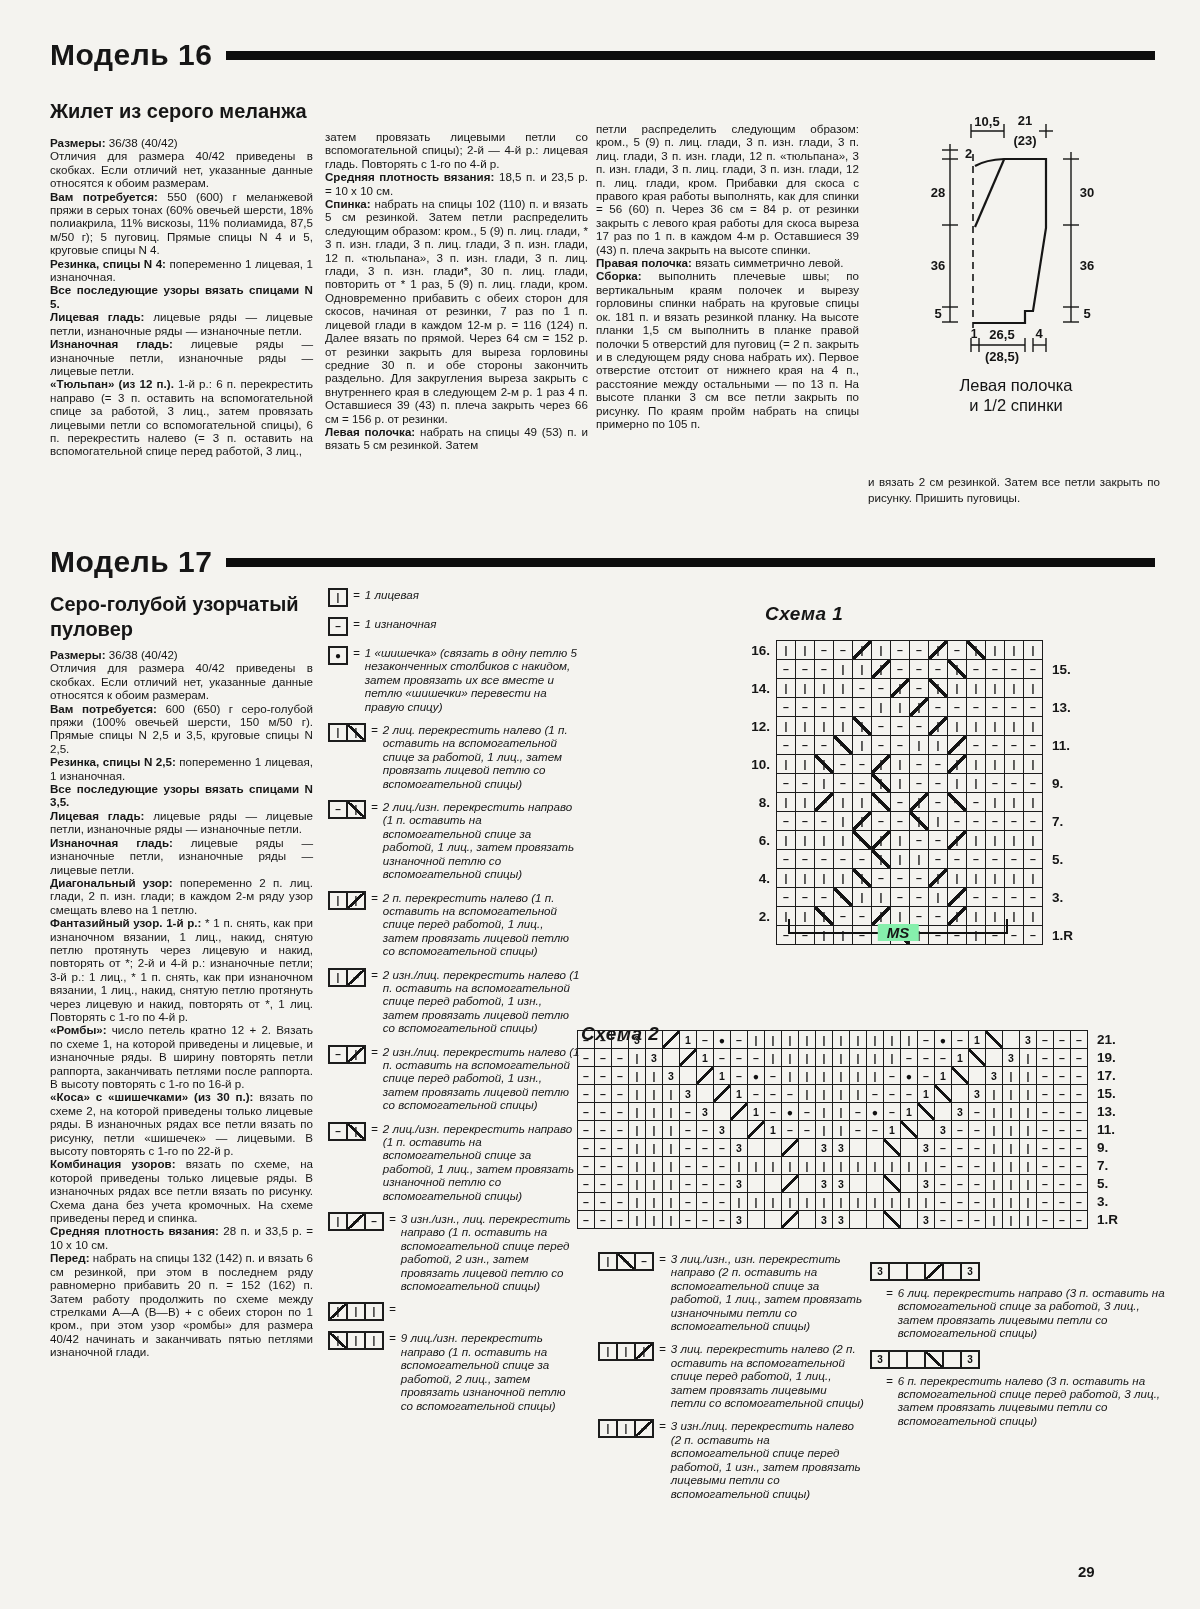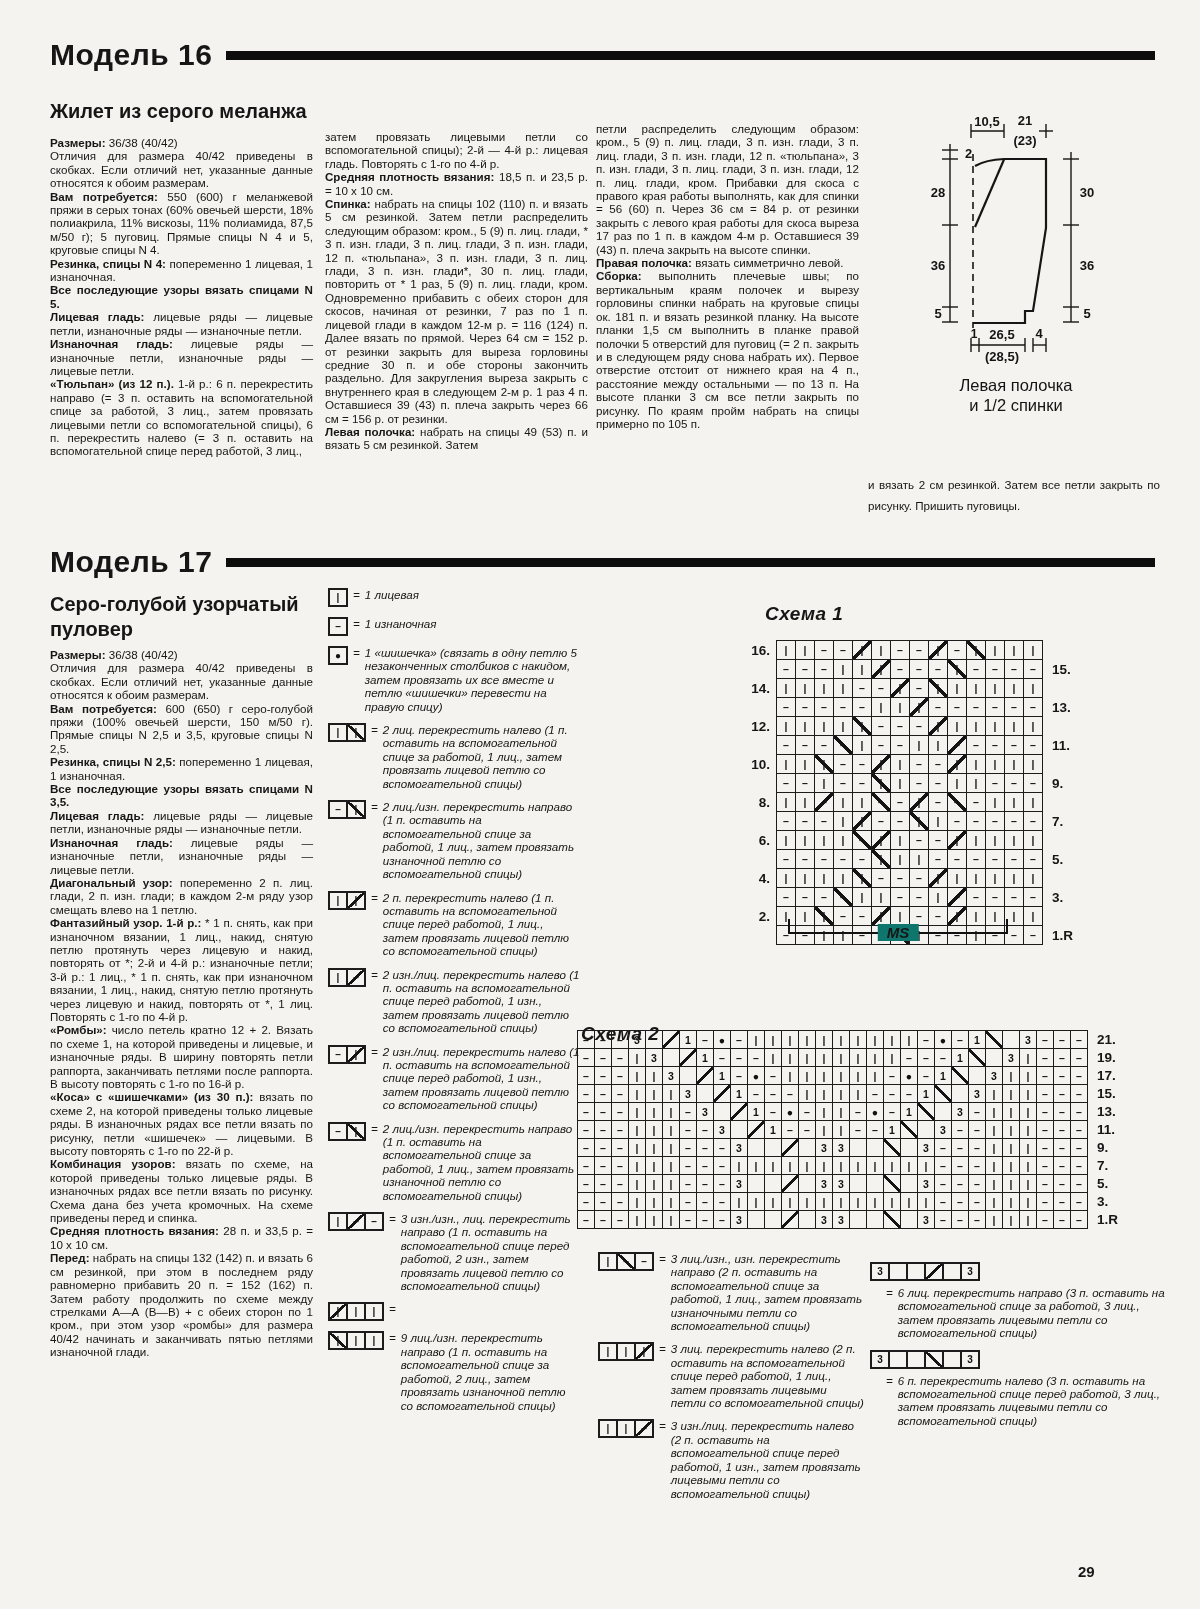--- a/index.html
+++ b/index.html
@@ -35,22 +35,22 @@
   .dgr::after{background:linear-gradient(to top right,transparent 44%,#141414 44%,#141414 56%,transparent 56%);}
   .crow{display:flex;align-items:center;}
   .crow + .crow{margin-top:-1px;}
   .rlab{width:42px;flex:none;font-size:13.5px;font-weight:bold;}
   .llab{text-align:right;padding-right:7px;}
   .rlab2{text-align:left;padding-left:9px;}
   .ctitle{font-size:19px;font-weight:bold;font-style:italic;letter-spacing:.5px;}
   
   #ms{border-left:2px solid #111;border-right:2px solid #111;border-bottom:2px solid #111;height:13px;}
   #ms span{position:absolute;left:50%;bottom:-9px;transform:translateX(-50%);
-           background:#0f766e;padding:0 9px;font:700 italic 15px "Liberation Sans",sans-serif;font-style:italic;}
-  .note{font-size:11.6px;line-height:21px;text-align:justify;}
+           background:#86efac;padding:0 9px;font:700 italic 15px "Liberation Sans",sans-serif;font-style:italic;}
+  .note{font-size:11.6px;line-height:16px;text-align:justify;}
   #pagenum{font-size:15px;font-weight:bold;}
   svg text{font-family:"Liberation Sans",sans-serif;fill:#141414;}
 </style>
 </head>
 <body>
 
 <div id="page">
 
   <div class="abs mhead" style="left:50px;top:38px;width:1105px;">
     <span class="mtitle">Модель 16</span>

